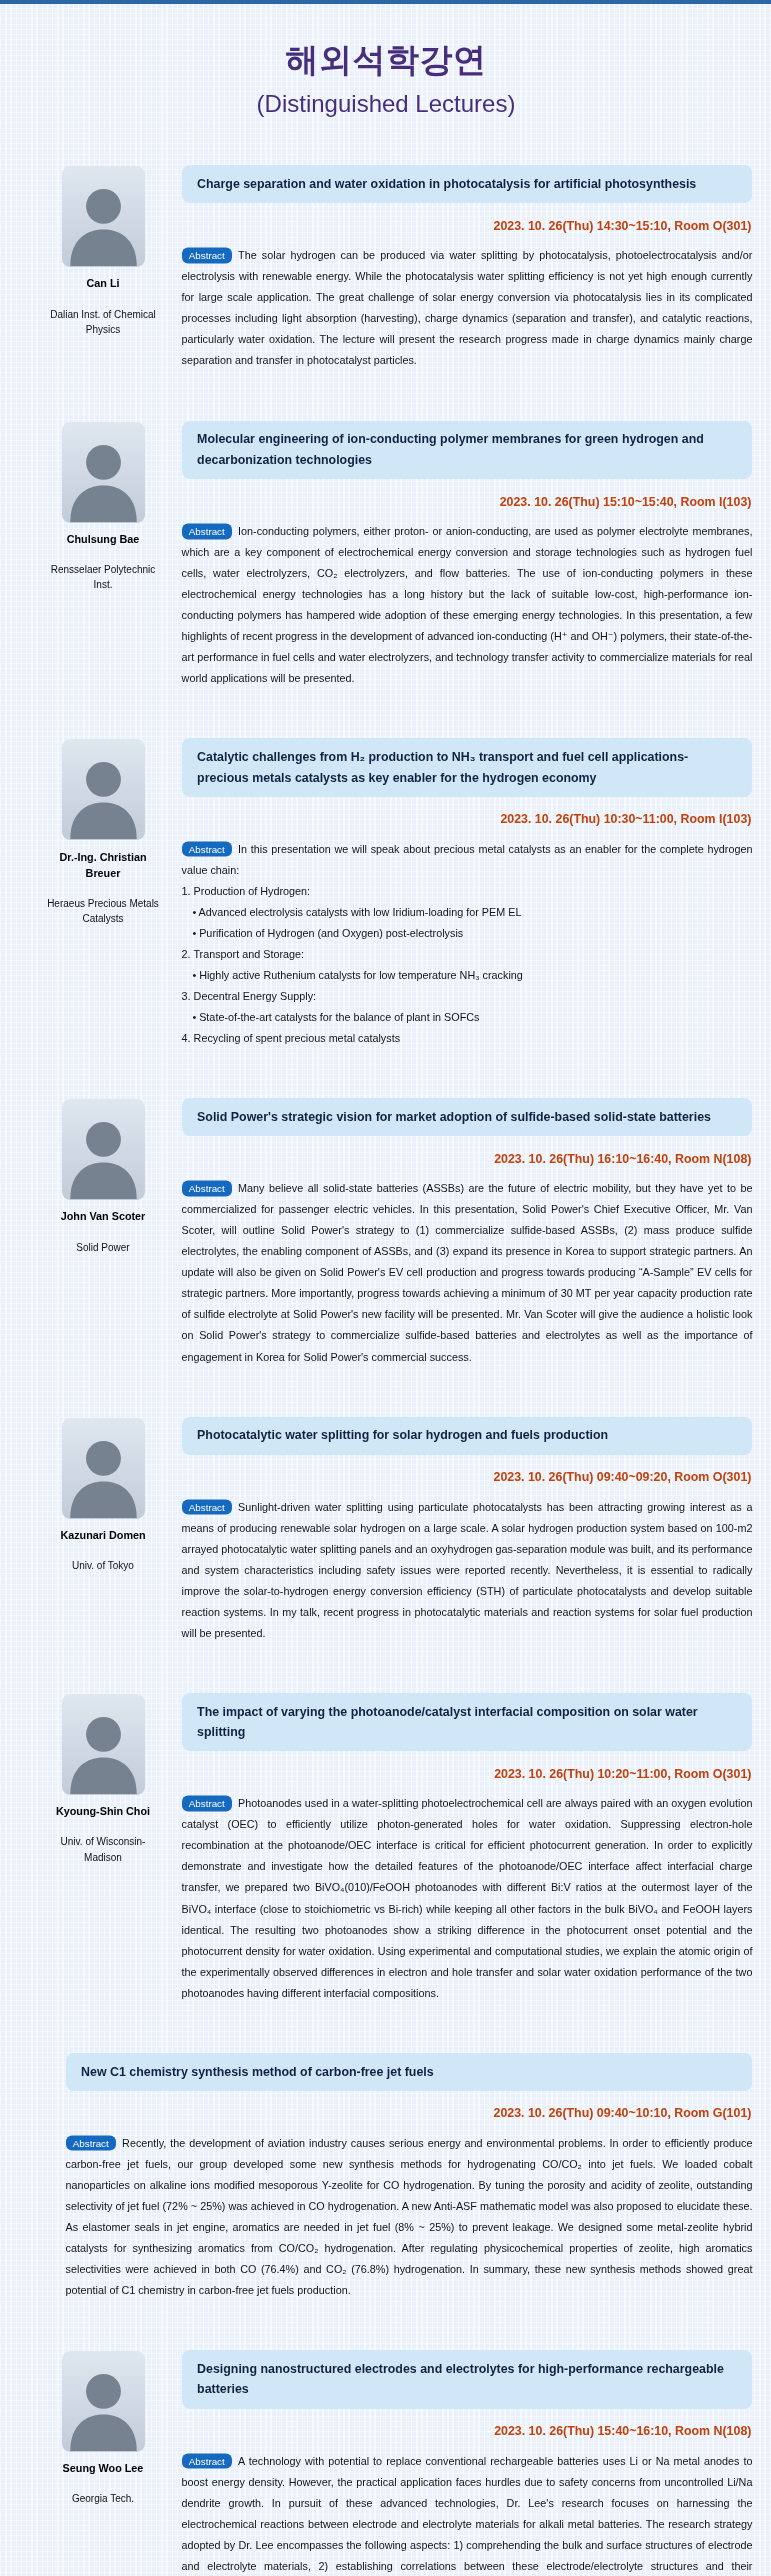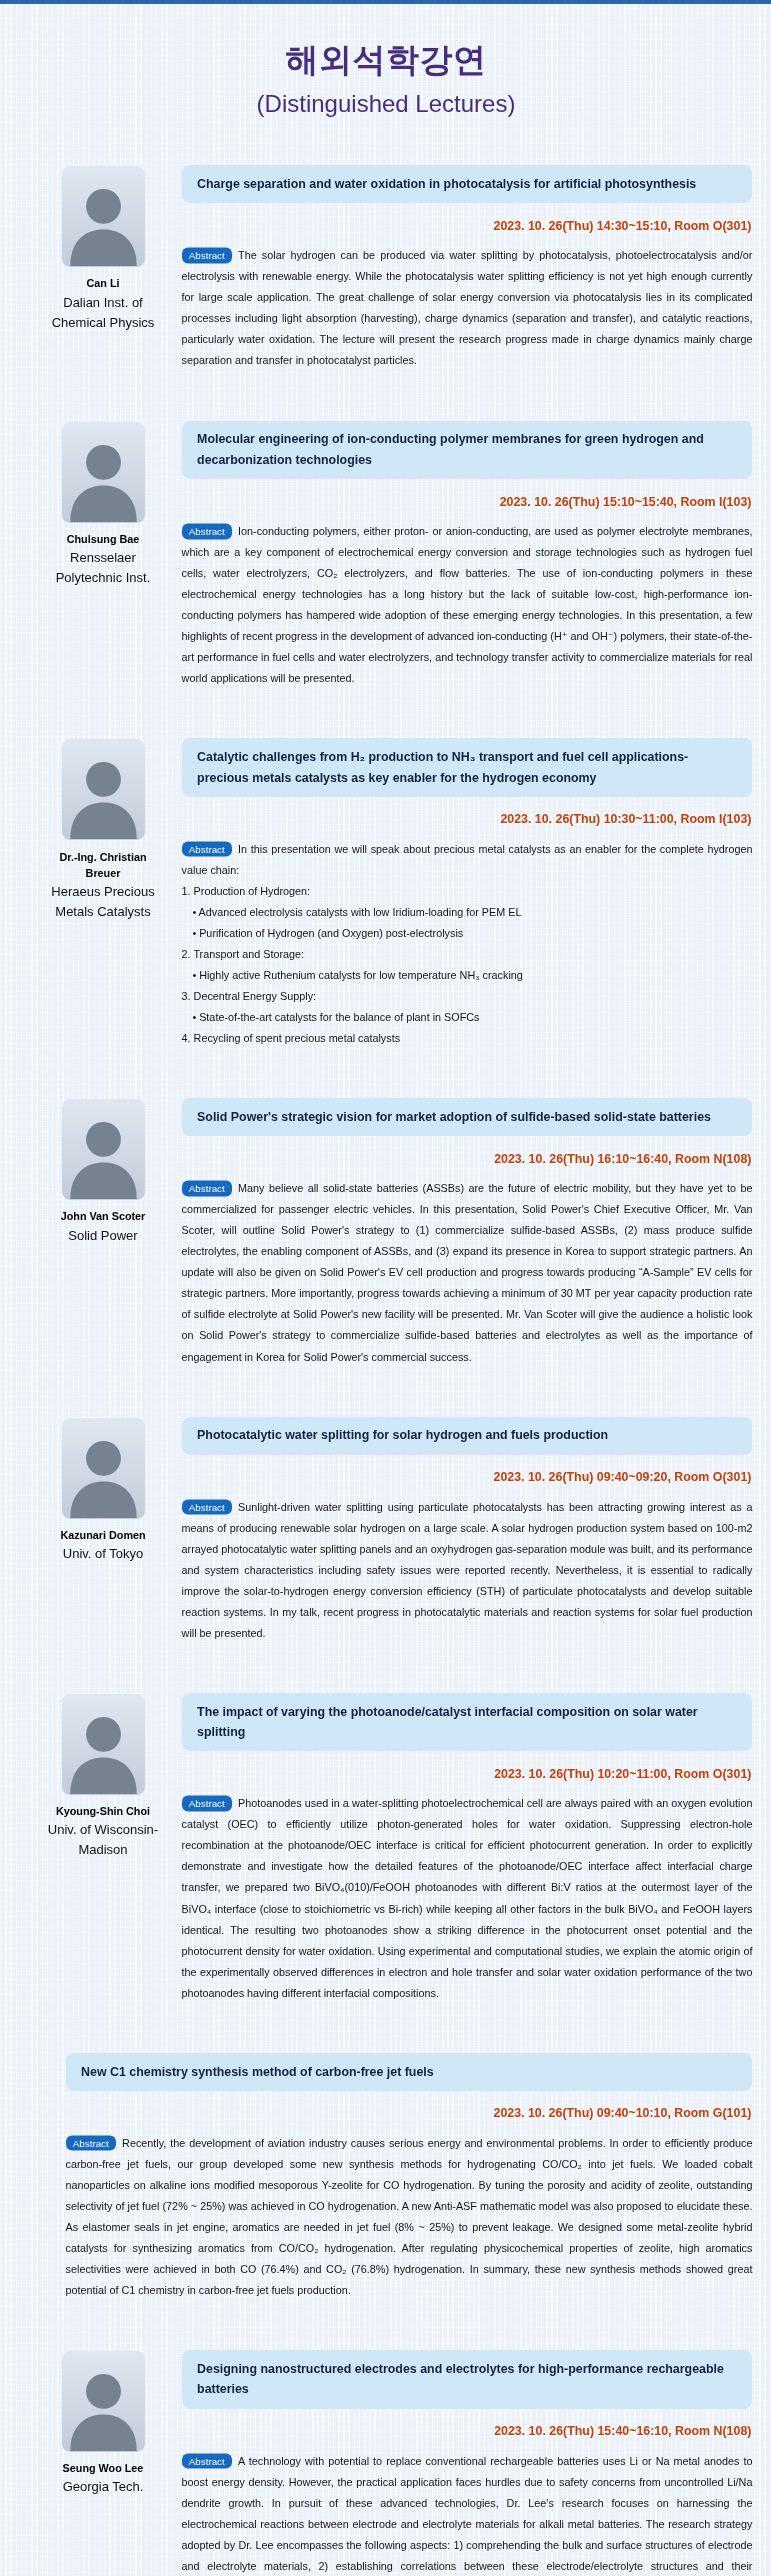--- a/index.html
+++ b/index.html
@@ -25,21 +25,21 @@
 
   .entry-left{ width:116px; flex-shrink:0; text-align:center; padding-top:1px; }
   .photo{
     width:83px; height:101px; margin:0 auto 8.2px auto;
     border-radius:8.2px; overflow:hidden;
     background:linear-gradient(180deg,#dfe7f0 0%,#c2ccd8 100%);
     display:flex; align-items:flex-end; justify-content:center;
   }
   .photo svg{ display:block; width:100%; height:92%; }
   .speaker-name{ font-size:10.8px; font-weight:700; color:#000; line-height:1.5; }
-  .speaker-affiliation{ font-size:13px; color:#111; line-height:1.55; margin-top:1px; }
+  .speaker-affiliation{ font-size:10px; color:#111; line-height:1.55; margin-top:15px; }
 
   .entry-right{ flex:1; margin-left:20.6px; }
   .title-box{
     background:#d0e7f7; border-radius:8px;
     padding:8.8px 15.5px; font-size:12.4px; font-weight:700;
     color:#122240; line-height:1.65;
   }
   .date{
     text-align:right; font-size:12.4px; font-weight:700;
     color:#c2410c; margin:15.5px 1px 12.4px 0;

